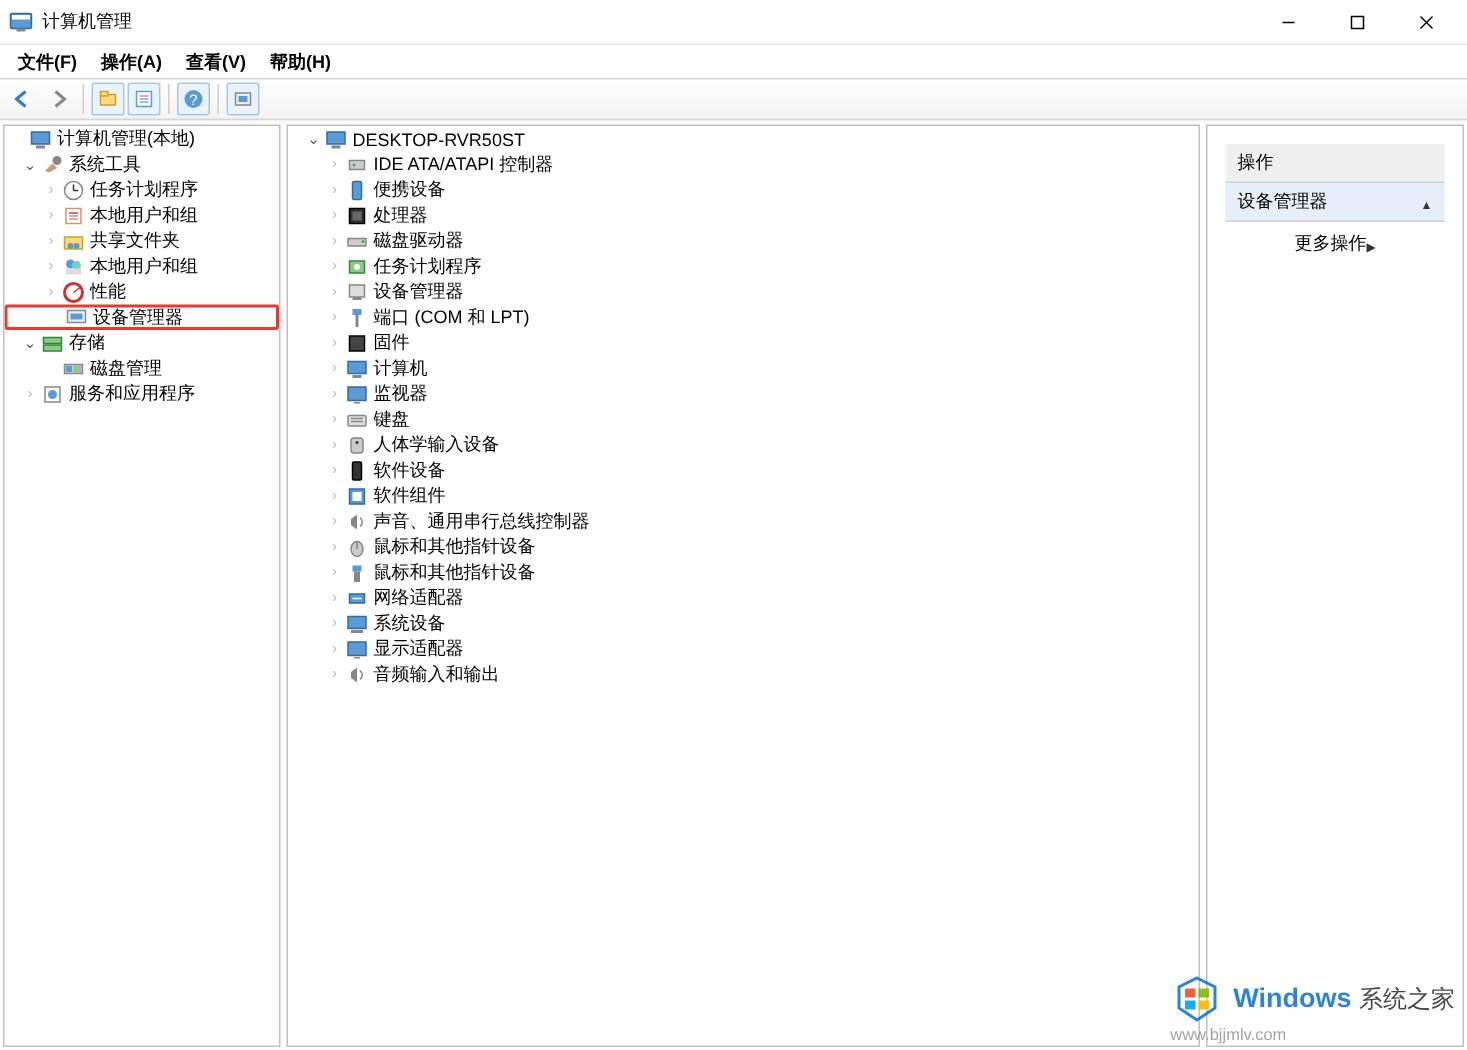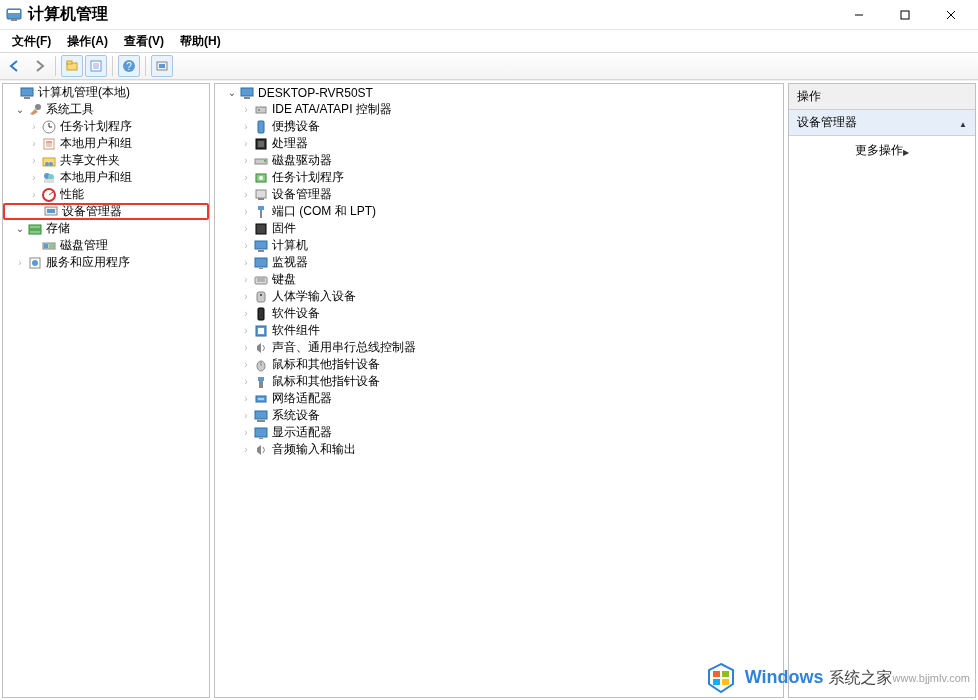--- a/index.html
+++ b/index.html
@@ -22,22 +22,21 @@
     padding: 0 4px 0 6px;
     border-bottom: 1px solid #e5e5e5;
   }
   .titlebar .title-icon {
     width: 16px; height: 16px;
     margin-right: 6px;
     display: inline-flex; align-items: center; justify-content: center;
   }
   .titlebar .title-text {
     flex: 1;
-    font-size: 16px;
-    font-weight: bold;
+    font-size: 12px;
   }
   .win-btns { display: flex; }
   .win-btn {
     width: 46px; height: 28px;
     display: flex; align-items: center; justify-content: center;
     font-size: 14px;
     color: #222;
   }
 
   
@@ -78,23 +77,23 @@
     display: flex;
     height: calc(100% - 30px - 22px - 28px);
     border-top: 1px solid #f0f0f0;
   }
   .panel {
     border: 1px solid #c0c0c0;
     margin: 2px;
     background: #fff;
     overflow: auto;
   }
-  .left-panel { width: 208px; }
+  .left-panel { width: 185px; }
   .mid-panel { flex: 1; }
-  .right-panel { width: 188px; padding:0; }
+  .right-panel { width: 172px; padding:12px; }
 
   
   .tree, .tree ul { list-style: none; margin: 0; padding: 0; }
   .tree > li > .node,
   .tree ul li .node {
     display: flex; align-items: center;
     height: 17px;
     white-space: nowrap;
     padding-right: 6px;
   }
@@ -138,21 +137,21 @@
     padding: 6px 16px;
     display:flex; justify-content: center; align-items:center;
   }
   .arrow-up::after { content: "▲"; font-size:8px; color:#333; }
   .arrow-right::after { content: "▶"; font-size:8px; color:#333; }
 
   
   .watermark {
     position: absolute;
     right: 8px; bottom: 4px;
-    display: flex; flex-direction: row; align-items: center;
+    display: flex; flex-direction: column; align-items: flex-start;
     opacity: 0.9;
     pointer-events: none;
   }
   .watermark .line1 {
     display: flex; align-items: center; gap: 6px;
     font-size: 18px; color: #1776d6;
   }
   .watermark .sub { font-size: 11px; color: #999; }
   .watermark .logo {
     width: 36px; height: 36px;

